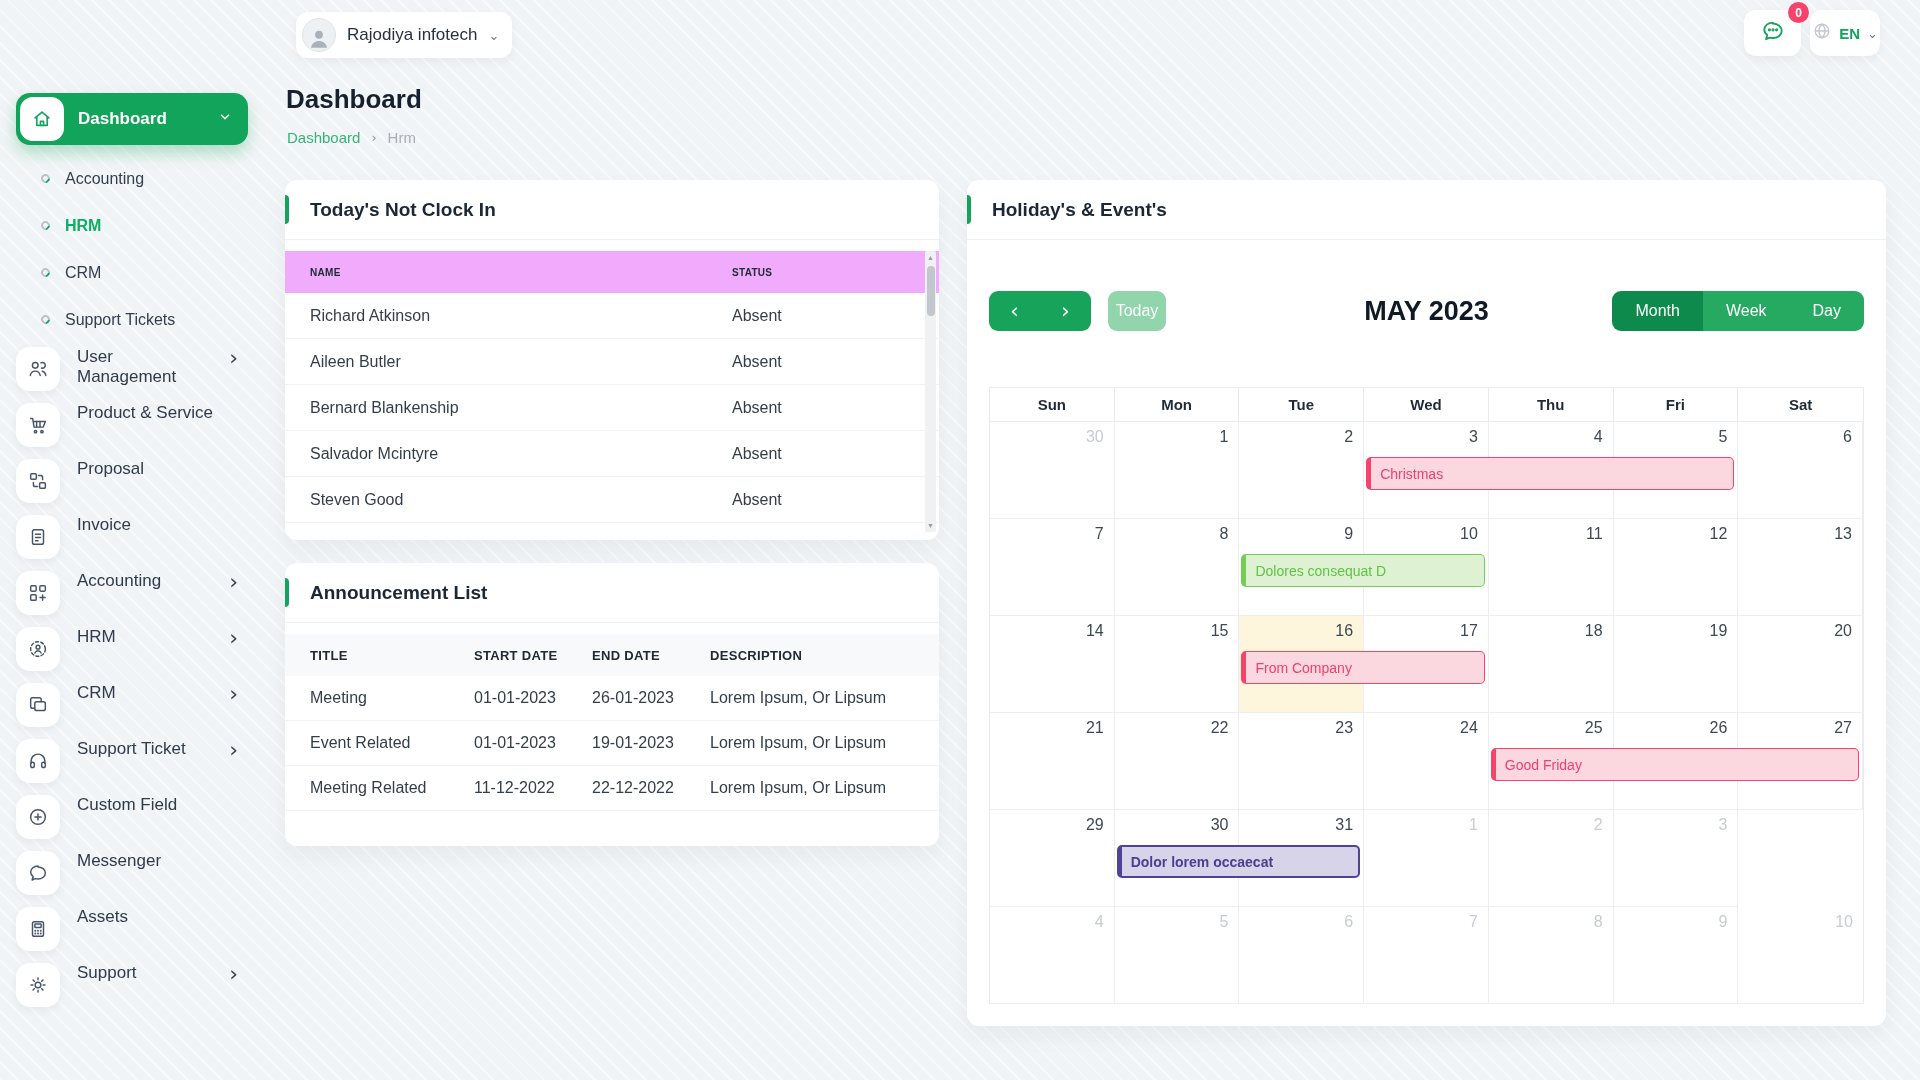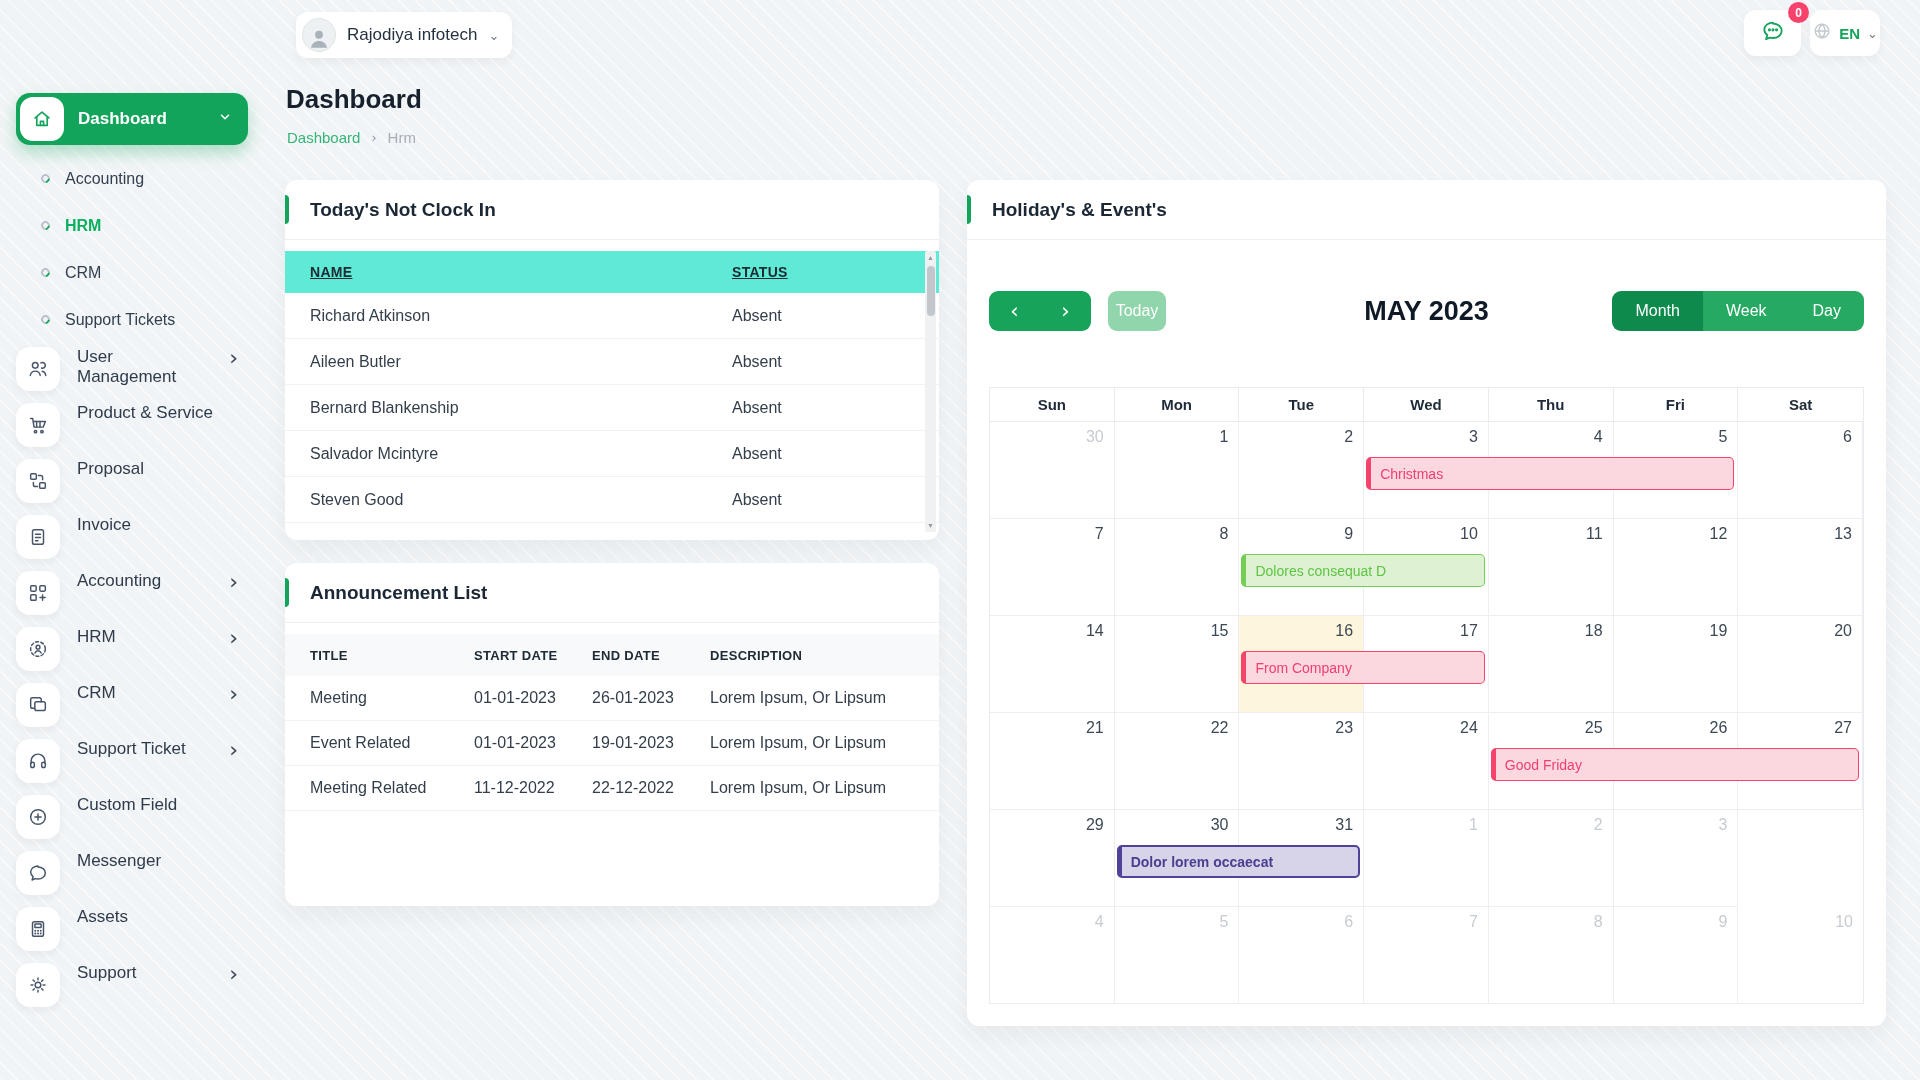--- a/index.html
+++ b/index.html
@@ -56,28 +56,28 @@
   .bc-sep { color:#8b95a0; font-size:13px; font-family:"DejaVu Sans", sans-serif; }
   .bc-cur { color:#a6aeb8; }
 
   
   .card { position:absolute; background:#fff; border-radius:12px; box-shadow:0 10px 22px rgba(23,33,61,.05); overflow:hidden; }
   .card-head { height:60px; border-bottom:1px solid #eef1f4; display:flex; align-items:center; padding:0 25px; position:relative; font-size:19px; font-weight:700; color:#1b2734; }
   .card-head::before { content:""; position:absolute; left:0; top:15px; bottom:15px; width:4px; background:#12a45b; border-radius:0 4px 4px 0; }
   .gap { height:11px; }
 
   #card-clockin { left:285px; top:180px; width:654px; height:360px; }
-  .t2-head { display:grid; grid-template-columns:422px 1fr; background:#5eead4; height:42px; align-items:center; padding:0 25px; font-size:14px; font-weight:700; color:#202b37; letter-spacing:.3px;text-decoration:underline; }
+  .t2-head { display:grid; grid-template-columns:422px 1fr; background:#f0abfc; height:42px; align-items:center; padding:0 25px; font-size:10px; font-weight:700; color:#202b37; letter-spacing:.3px; }
   .t2-row  { display:grid; grid-template-columns:422px 1fr; height:46px; align-items:center; padding:0 25px; border-bottom:1px solid #f0f2f5; font-size:16px; color:#333e4b; }
   .fake-scroll { position:absolute; right:3px; top:71px; width:11px; height:281px; background:#f0f1f3; border-radius:2px; cursor:pointer; }
   .fs-arrow { position:absolute; left:0; right:0; text-align:center; font-size:7px; color:#969da6; }
   .fs-up { top:3px; } .fs-down { bottom:3px; }
   .fs-thumb { position:absolute; top:15px; left:1.5px; width:8px; height:50px; background:#c2c7cd; border-radius:4px; }
 
-  #card-ann { left:285px; top:563px; width:654px; height:343px; }
+  #card-ann { left:285px; top:563px; width:654px; height:283px; }
   .t4-head { display:grid; grid-template-columns:164px 118px 118px 1fr; background:#f7f9fb; height:42px; align-items:center; padding:0 25px; font-size:13px; font-weight:700; color:#202b37; letter-spacing:.3px; }
   .t4-row  { display:grid; grid-template-columns:164px 118px 118px 1fr; height:45px; align-items:center; padding:0 25px; border-bottom:1px solid #f0f2f5; font-size:16px; color:#333e4b; }
 
   
   #card-cal { left:967px; top:180px; width:919px; height:846px; }
   .cal-body { padding:0 22px; }
   .toolbar { margin-top:51px; height:40px; position:relative; display:flex; align-items:center; }
   .nav-group { display:flex; border-radius:9px; overflow:hidden; z-index:1; }
   .nav-btn { width:51px; height:40px; background:#17a45a; color:#fff; display:flex; align-items:center; justify-content:center; font-size:21px; cursor:pointer; font-family:"DejaVu Sans", sans-serif; }
   .today-btn { margin-left:17px; width:58px; height:40px; background:#90d5ac; color:#fff; border-radius:9px; font-size:16px; display:flex; align-items:center; justify-content:center; cursor:pointer; z-index:1; }

